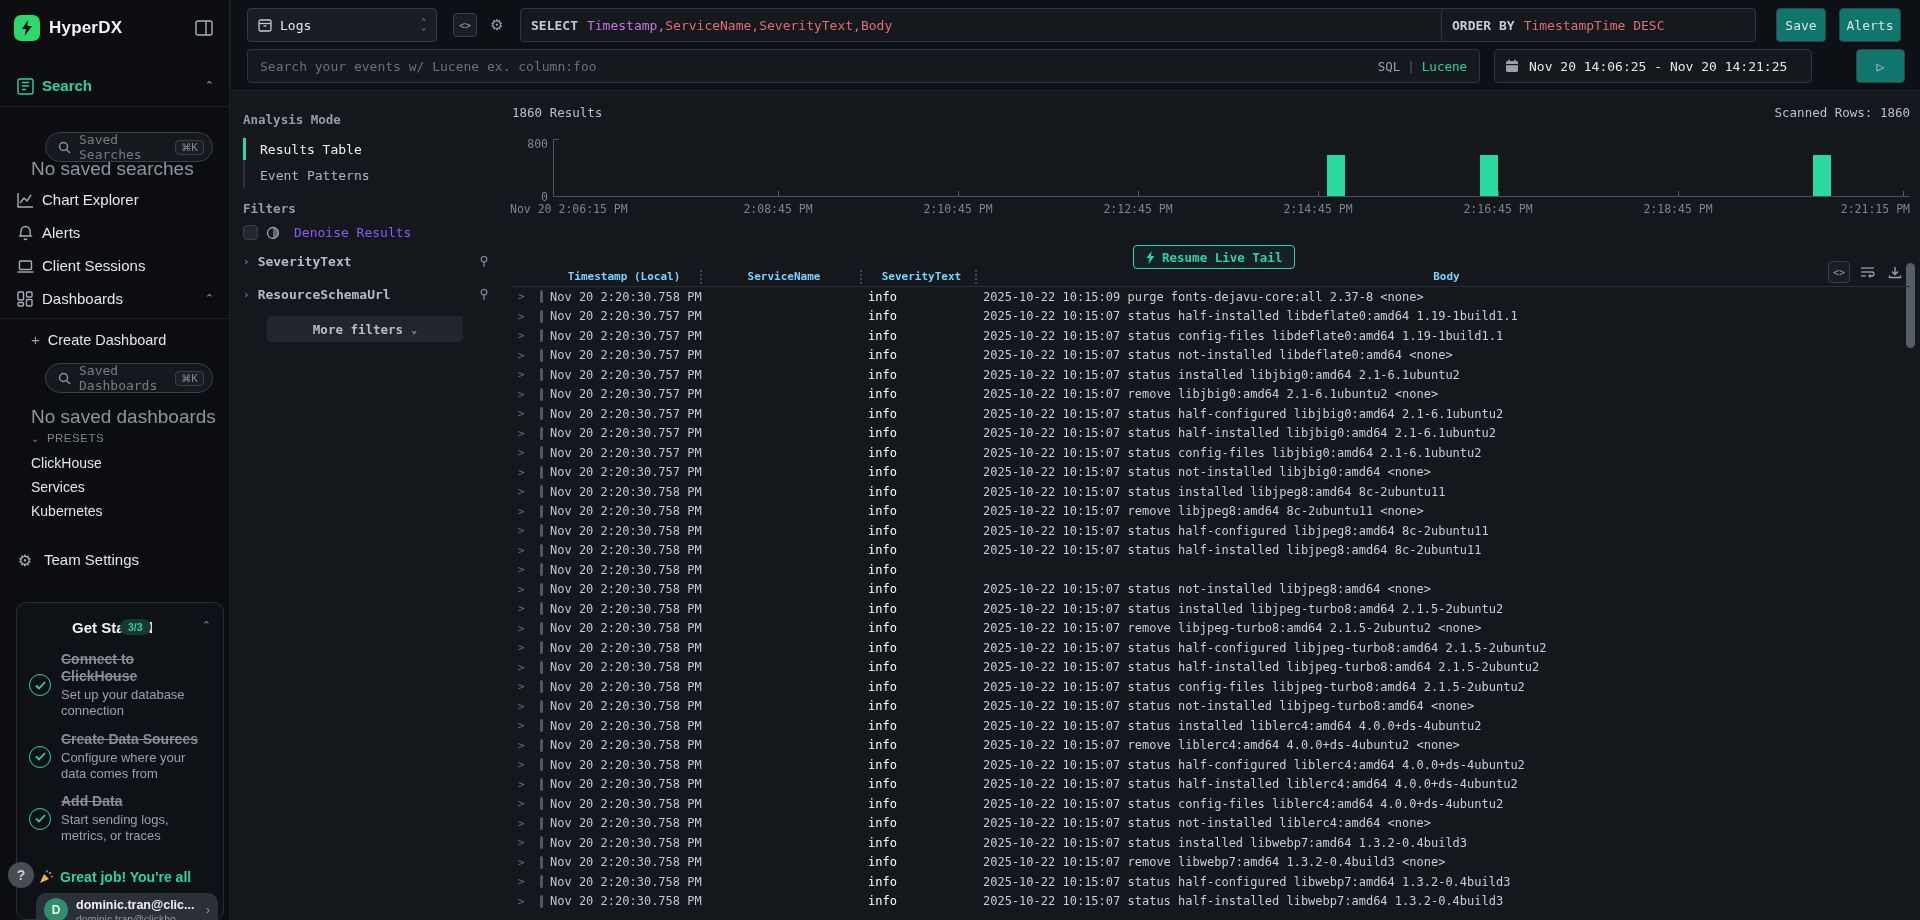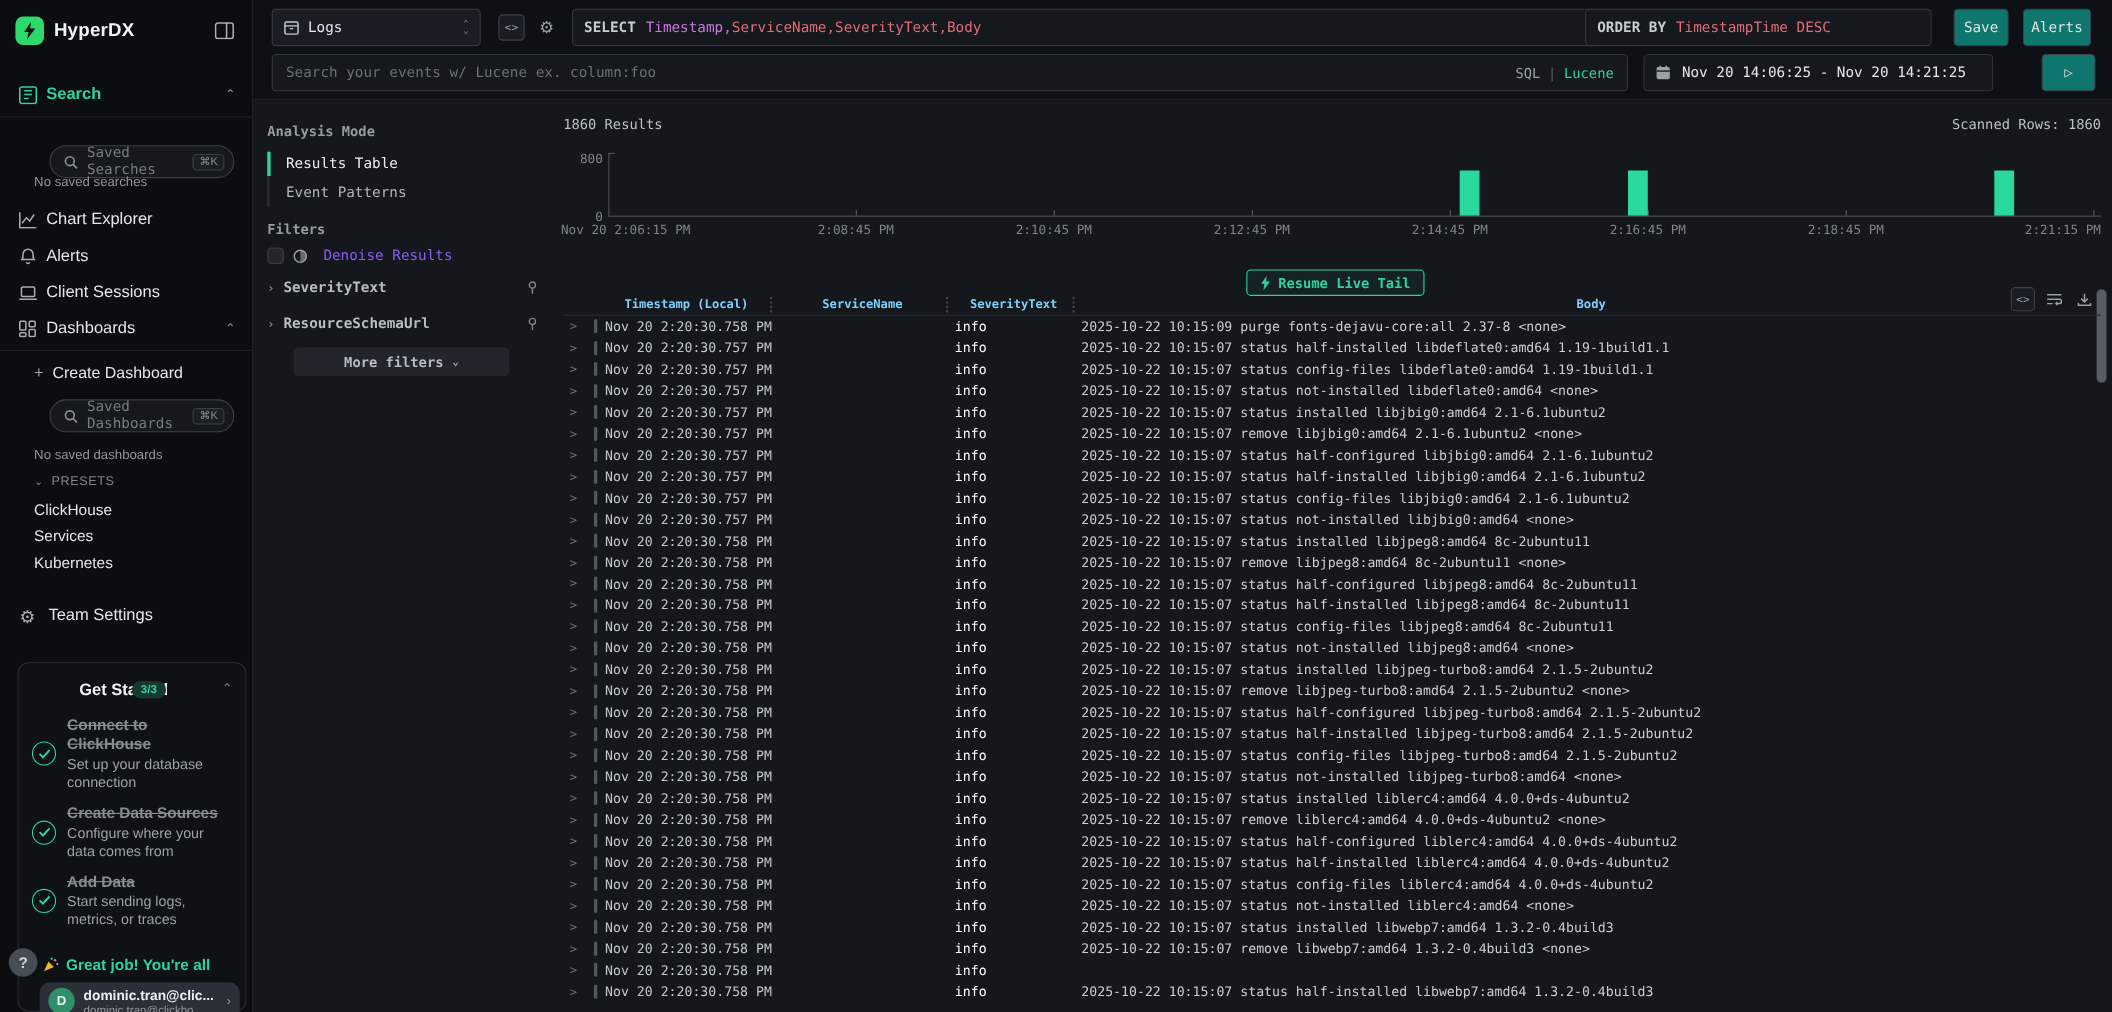--- a/index.html
+++ b/index.html
@@ -16,21 +16,21 @@
   .collapse-btn{position:absolute;right:14px;top:17px;width:22px;height:22px;color:#aab0b7;display:flex;align-items:center;justify-content:center;}
   .nav-icon{position:absolute;width:20px;height:20px;color:#a7adb5;display:flex;align-items:center;justify-content:center;}
   .nav-label{position:absolute;font-size:15px;color:#e3e6ea;}
   .nav-label.active{color:#2ed3a2;font-weight:bold;}
   .nav-chev{position:absolute;right:15px;font-size:11px;color:#9aa1a9;}
   .divider{position:absolute;left:0;width:230px;border-top:1px solid #1d2127;}
   .pill{position:absolute;left:45px;width:168px;height:30px;border:1px solid #3a4047;border-radius:15px;
         background:#15181d;display:flex;align-items:center;padding:0 8px 0 12px;gap:8px;}
   .pill .ph{font-size:13px;color:#757c84;font-family:"DejaVu Sans Mono",monospace;flex:1;}
   .pill .kbd{font-size:10px;color:#8a9199;border:1px solid #3a4047;border-radius:4px;padding:1px 5px;background:#1b1f25;}
-  .muted-note{position:absolute;left:31px;font-size:12px;color:#8f969e;}
+  .muted-note{position:absolute;left:31px;font-size:19px;color:#8f969e;}
   .preset-item{position:absolute;left:31px;font-size:14px;color:#e3e6ea;}
   .presets-hdr{position:absolute;left:31px;font-size:11.5px;color:#7d848c;letter-spacing:.5px;}
   .gs-card{position:absolute;left:16px;top:602px;width:208px;height:318px;border:1px solid #272c33;
            border-radius:10px;background:#0e1115;}
   .gs-title{position:absolute;left:14px;top:16px;font-size:15px;font-weight:bold;color:#f1f3f5;margin-left:41px;}
   .gs-badge{position:absolute;left:103px;top:16px;background:#16392e;color:#2ed3a2;font-size:10.5px;
             font-weight:bold;padding:2px 8px;border-radius:10px;}
   .gs-chev{position:absolute;right:12px;top:16px;color:#8a9199;font-size:11px;}
   .gs-item{position:absolute;left:12px;width:184px;display:flex;gap:10px;align-items:center;}
   .gs-check{width:22px;height:22px;flex:0 0 22px;border:1.6px solid #2ed3a2;border-radius:50%;
@@ -612,21 +612,20 @@
           <span class="c-body">2025-10-22 10:15:07 status half-installed libjpeg8:amd64 8c-2ubuntu11</span>
         </div>
         <div class="log-row">
           <span class="c-chev">&gt;</span>
           <span class="c-ts">
             <i class="sev-bar"></i>
             <span class="ts-text">Nov 20 2:20:30.758 PM</span>
           </span>
           <span class="c-svc"></span>
           <span class="c-sev">info</span>
-          <span class="c-body">2025-10-22 10:15:07 status config-files libjpeg8:amd64 8c-2ubuntu11</span>
         </div>
         <div class="log-row">
           <span class="c-chev">&gt;</span>
           <span class="c-ts">
             <i class="sev-bar"></i>
             <span class="ts-text">Nov 20 2:20:30.758 PM</span>
           </span>
           <span class="c-svc"></span>
           <span class="c-sev">info</span>
           <span class="c-body">2025-10-22 10:15:07 status not-installed libjpeg8:amd64 &lt;none&gt;</span>
@@ -772,20 +771,21 @@
           <span class="c-body">2025-10-22 10:15:07 remove libwebp7:amd64 1.3.2-0.4build3 &lt;none&gt;</span>
         </div>
         <div class="log-row">
           <span class="c-chev">&gt;</span>
           <span class="c-ts">
             <i class="sev-bar"></i>
             <span class="ts-text">Nov 20 2:20:30.758 PM</span>
           </span>
           <span class="c-svc"></span>
           <span class="c-sev">info</span>
+          <span class="c-body">2025-10-22 10:15:07 status half-configured libwebp7:amd64 1.3.2-0.4build3</span>
         </div>
         <div class="log-row">
           <span class="c-chev">&gt;</span>
           <span class="c-ts">
             <i class="sev-bar"></i>
             <span class="ts-text">Nov 20 2:20:30.758 PM</span>
           </span>
           <span class="c-svc"></span>
           <span class="c-sev">info</span>
           <span class="c-body">2025-10-22 10:15:07 status half-installed libwebp7:amd64 1.3.2-0.4build3</span>

